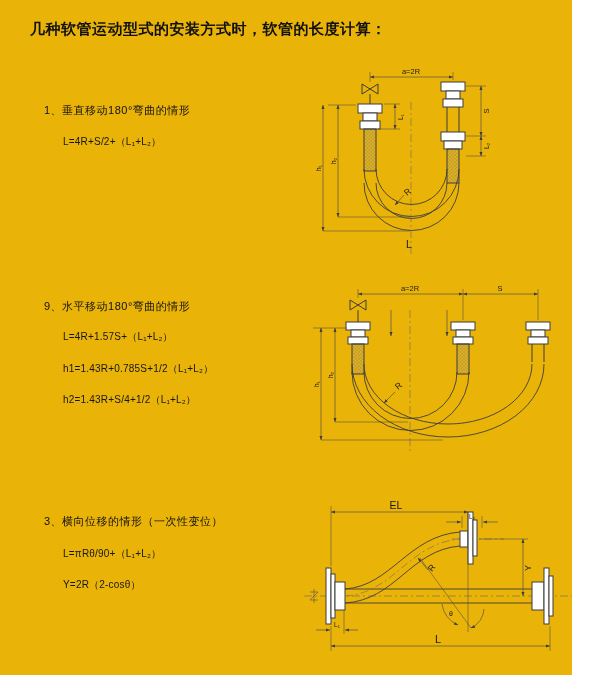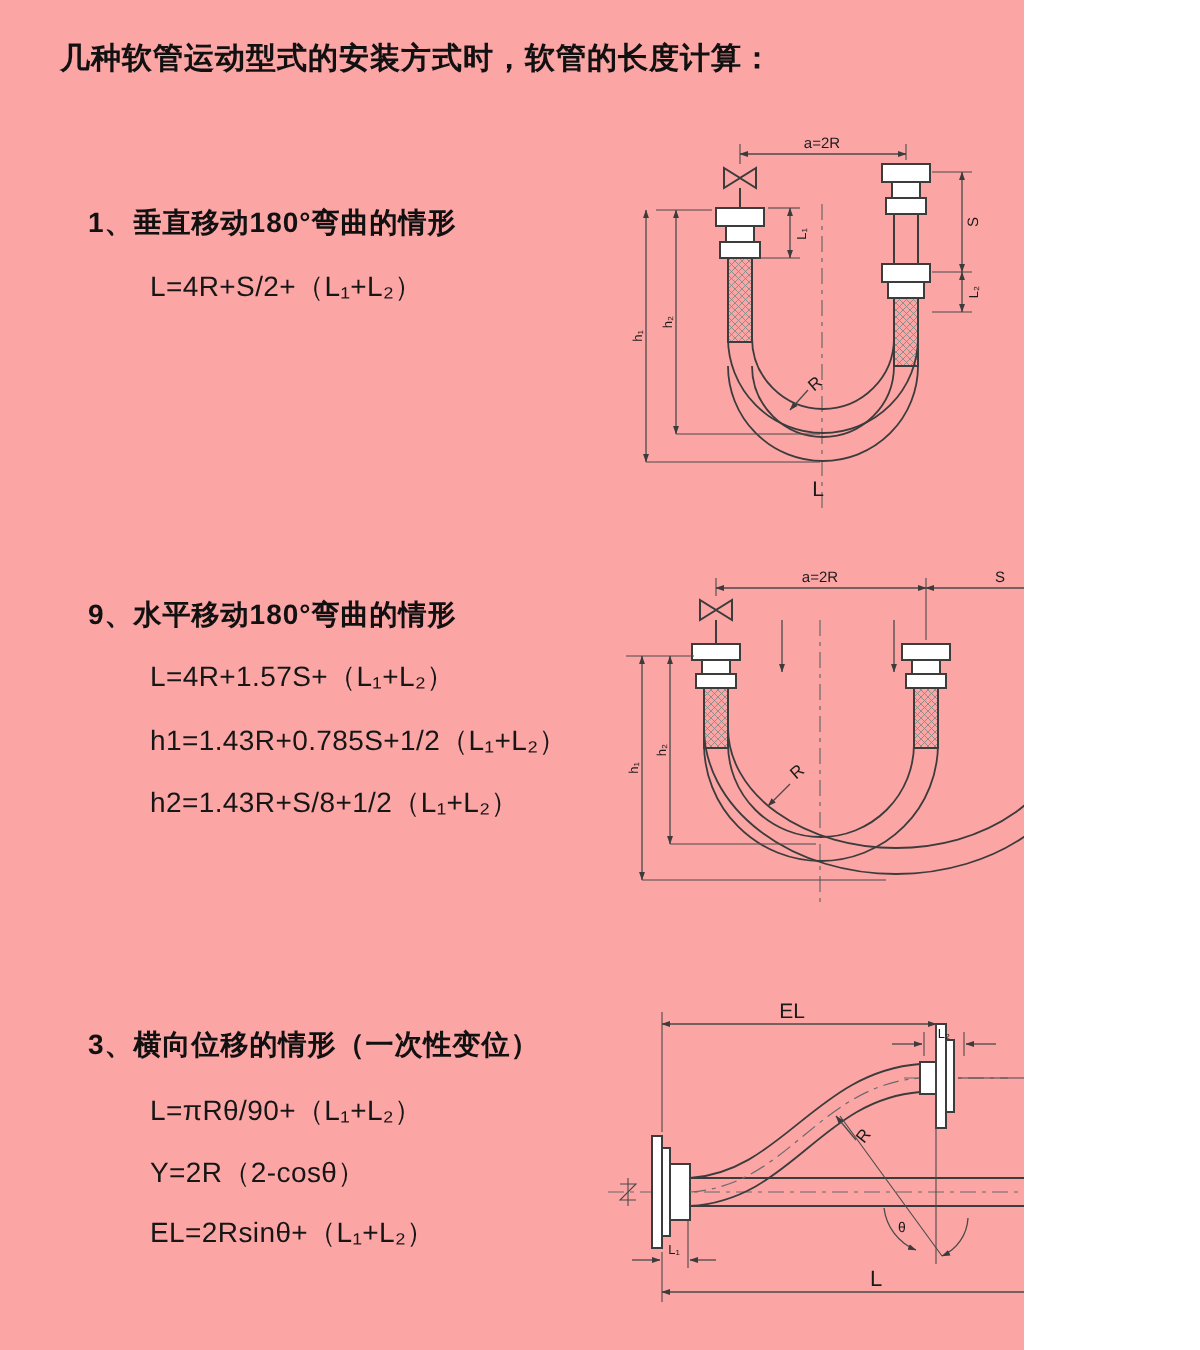--- a/index.html
+++ b/index.html
@@ -1,20 +1,20 @@
 <!DOCTYPE html>
 <html><head>
 <meta charset="utf-8">
 <style>
   html,body{margin:0;padding:0;background:#fff;}
-  .page{position:relative;width:512px;height:675px;background:#fca5a5;overflow:hidden;
+  .page{position:relative;width:572px;height:675px;background:#eab308;overflow:hidden;
         font-family:"Liberation Sans","DejaVu Sans",sans-serif;color:#111;}
   .title{position:absolute;font-size:15px;font-weight:bold;letter-spacing:.5px;white-space:nowrap;}
-  .heading{position:absolute;font-size:14px;font-weight:bold;letter-spacing:.5px;white-space:nowrap;}
-  .formula{position:absolute;font-size:14px;font-weight:500;letter-spacing:.2px;white-space:nowrap;color:#161616;margin-left:12px;}
+  .heading{position:absolute;font-size:11px;font-weight:normal;letter-spacing:.5px;white-space:nowrap;}
+  .formula{position:absolute;font-size:10px;font-weight:500;letter-spacing:.2px;white-space:nowrap;color:#161616;}
   svg{position:absolute;overflow:visible;}
   .ol{fill:none;stroke:#3c3c3c;stroke-width:1;}
   .fit{fill:#ffffff;stroke:#3c3c3c;stroke-width:1;}
   .hatchbox{stroke:#3c3c3c;stroke-width:1;}
   .hose{fill:none;stroke:#3c3c3c;stroke-width:.9;}
   .dim{stroke:#4a4a4a;stroke-width:.65;fill:none;}
   .ext{stroke:#4a4a4a;stroke-width:.55;fill:none;}
   .cl{stroke:#6a6a6a;stroke-width:.6;stroke-dasharray:8 3 2 3;fill:none;}
   .dl{fill:#1a1a1a;font-family:"Liberation Sans","DejaVu Sans",sans-serif;}
   .ah{fill:#3c3c3c;}
@@ -115,21 +115,21 @@
       <line class="dim" x1="96" y1="131" x2="87" y2="141" marker-end="url(#ah1)"></line>
       <text class="dl" x="99" y="132" font-size="8.5" transform="rotate(-40 99 132)">R</text>
     </g>
 
     <text class="dl" x="101" y="184" font-size="10.5" text-anchor="middle">L</text>
   </svg>
 
   <div class="heading" style="left:44px;top:299px">9、水平移动180°弯曲的情形</div>
   <div class="formula" style="left:63px;top:330px">L=4R+1.57S+（L₁+L₂）</div>
   <div class="formula" style="left:63px;top:362px">h1=1.43R+0.785S+1/2（L₁+L₂）</div>
-  <div class="formula" style="left:63px;top:393px">h2=1.43R+S/8+1/2（L₁+L₂）</div>
+  <div class="formula" style="left:63px;top:393px">h2=1.43R+S/4+1/2（L₁+L₂）</div>
 
   <svg style="left:303px;top:282px" width="292" height="184" viewBox="0 0 292 184">
     <defs>
       <pattern id="hatch2" width="3.5" height="3.5" patternUnits="userSpaceOnUse">
         <path d="M0,3.5 L3.5,0 M0,0 L3.5,3.5" stroke="#888" stroke-width="0.45"></path>
       </pattern>
       <marker id="ah2" viewBox="0 0 10 10" refX="9.5" refY="5" markerWidth="6.5" markerHeight="6.5" orient="auto-start-reverse">
           <path class="ah" d="M0,1.5 L10,5 L0,8.5 Z"></path>
         </marker>
     </defs>
@@ -199,21 +199,20 @@
 
     <g>
       <line class="dim" x1="92" y1="110" x2="81" y2="121" marker-end="url(#ah2)"></line>
       <text class="dl" x="95" y="108" font-size="8.5" transform="rotate(-40 95 108)">R</text>
     </g>
   </svg>
 
   <div class="heading" style="left:44px;top:514px">3、横向位移的情形（一次性变位）</div>
   <div class="formula" style="left:63px;top:547px">L=πRθ/90+（L₁+L₂）</div>
   <div class="formula" style="left:63px;top:578px">Y=2R（2-cosθ）</div>
-  <div class="formula" style="left:63px;top:608px">EL=2Rsinθ+（L₁+L₂）</div>
 
   <svg style="left:296px;top:498px" width="304" height="162" viewBox="0 0 304 162">
     <defs>
       <marker id="ah3" viewBox="0 0 10 10" refX="9.5" refY="5" markerWidth="6.5" markerHeight="6.5" orient="auto-start-reverse">
           <path class="ah" d="M0,1.5 L10,5 L0,8.5 Z"></path>
         </marker>
     </defs>
 
     <line class="cl" x1="8" y1="98" x2="296" y2="98"></line>
     <line class="cl" x1="156" y1="41" x2="208" y2="41"></line>

